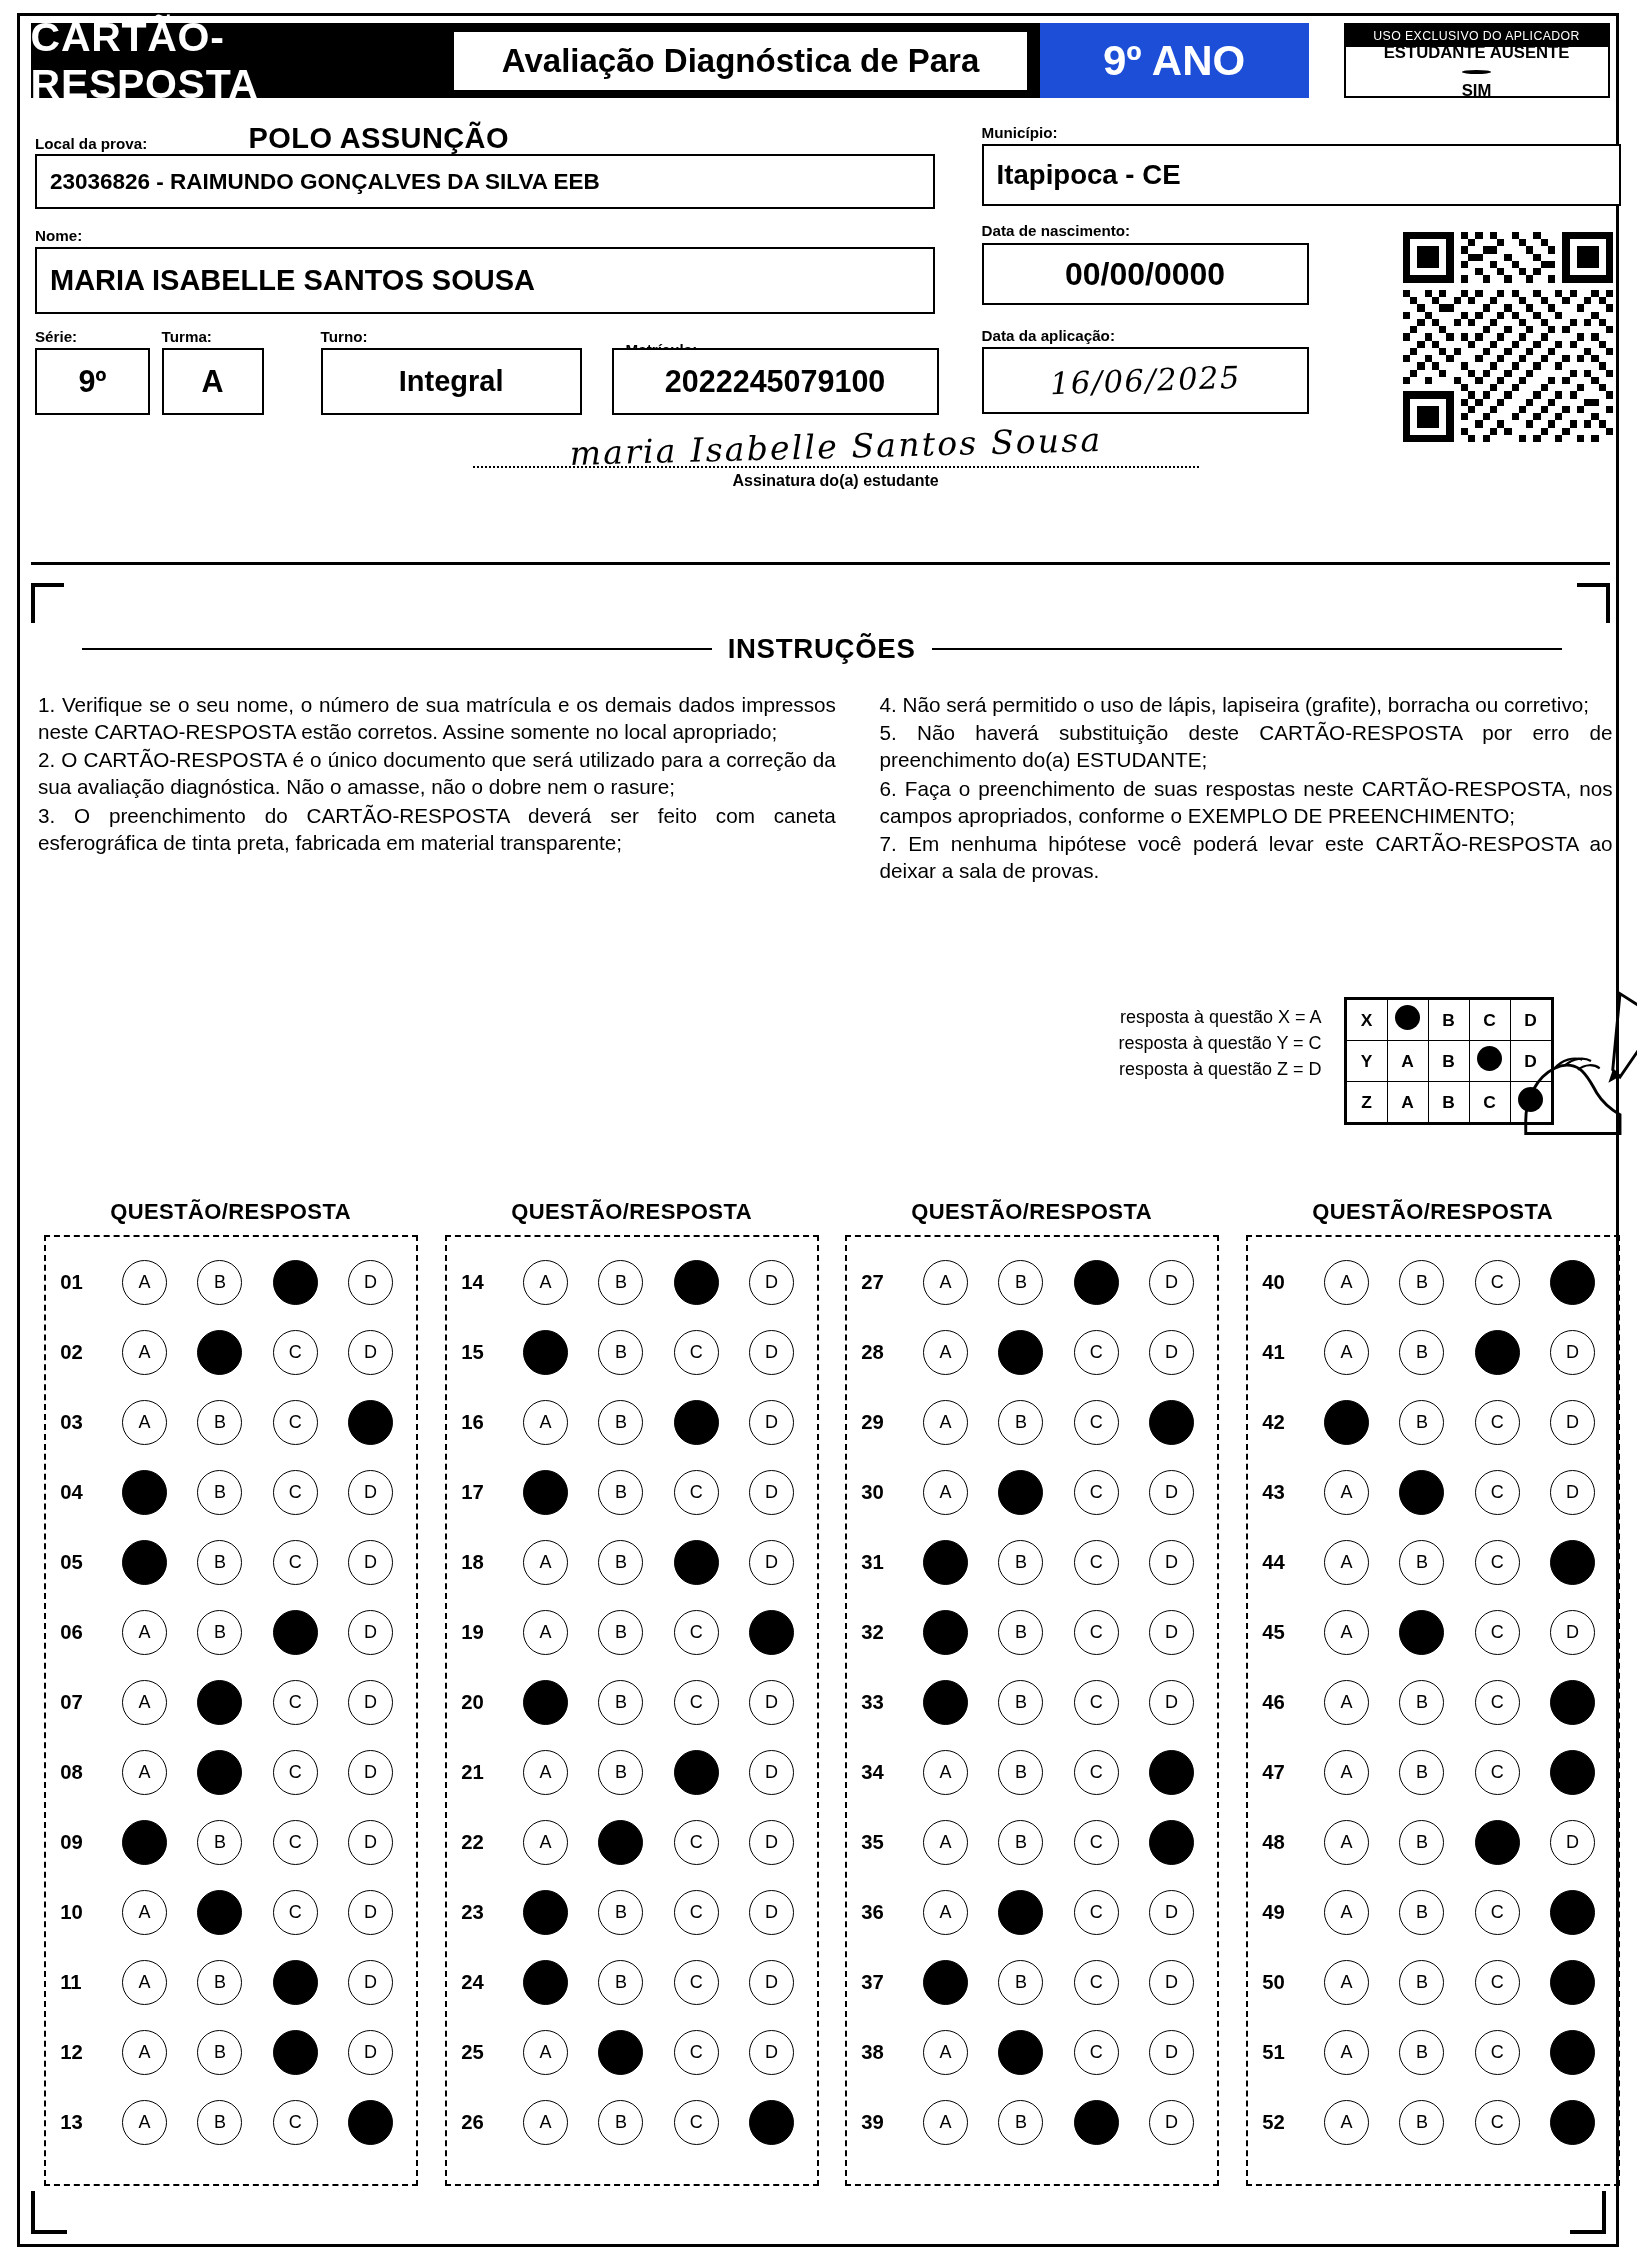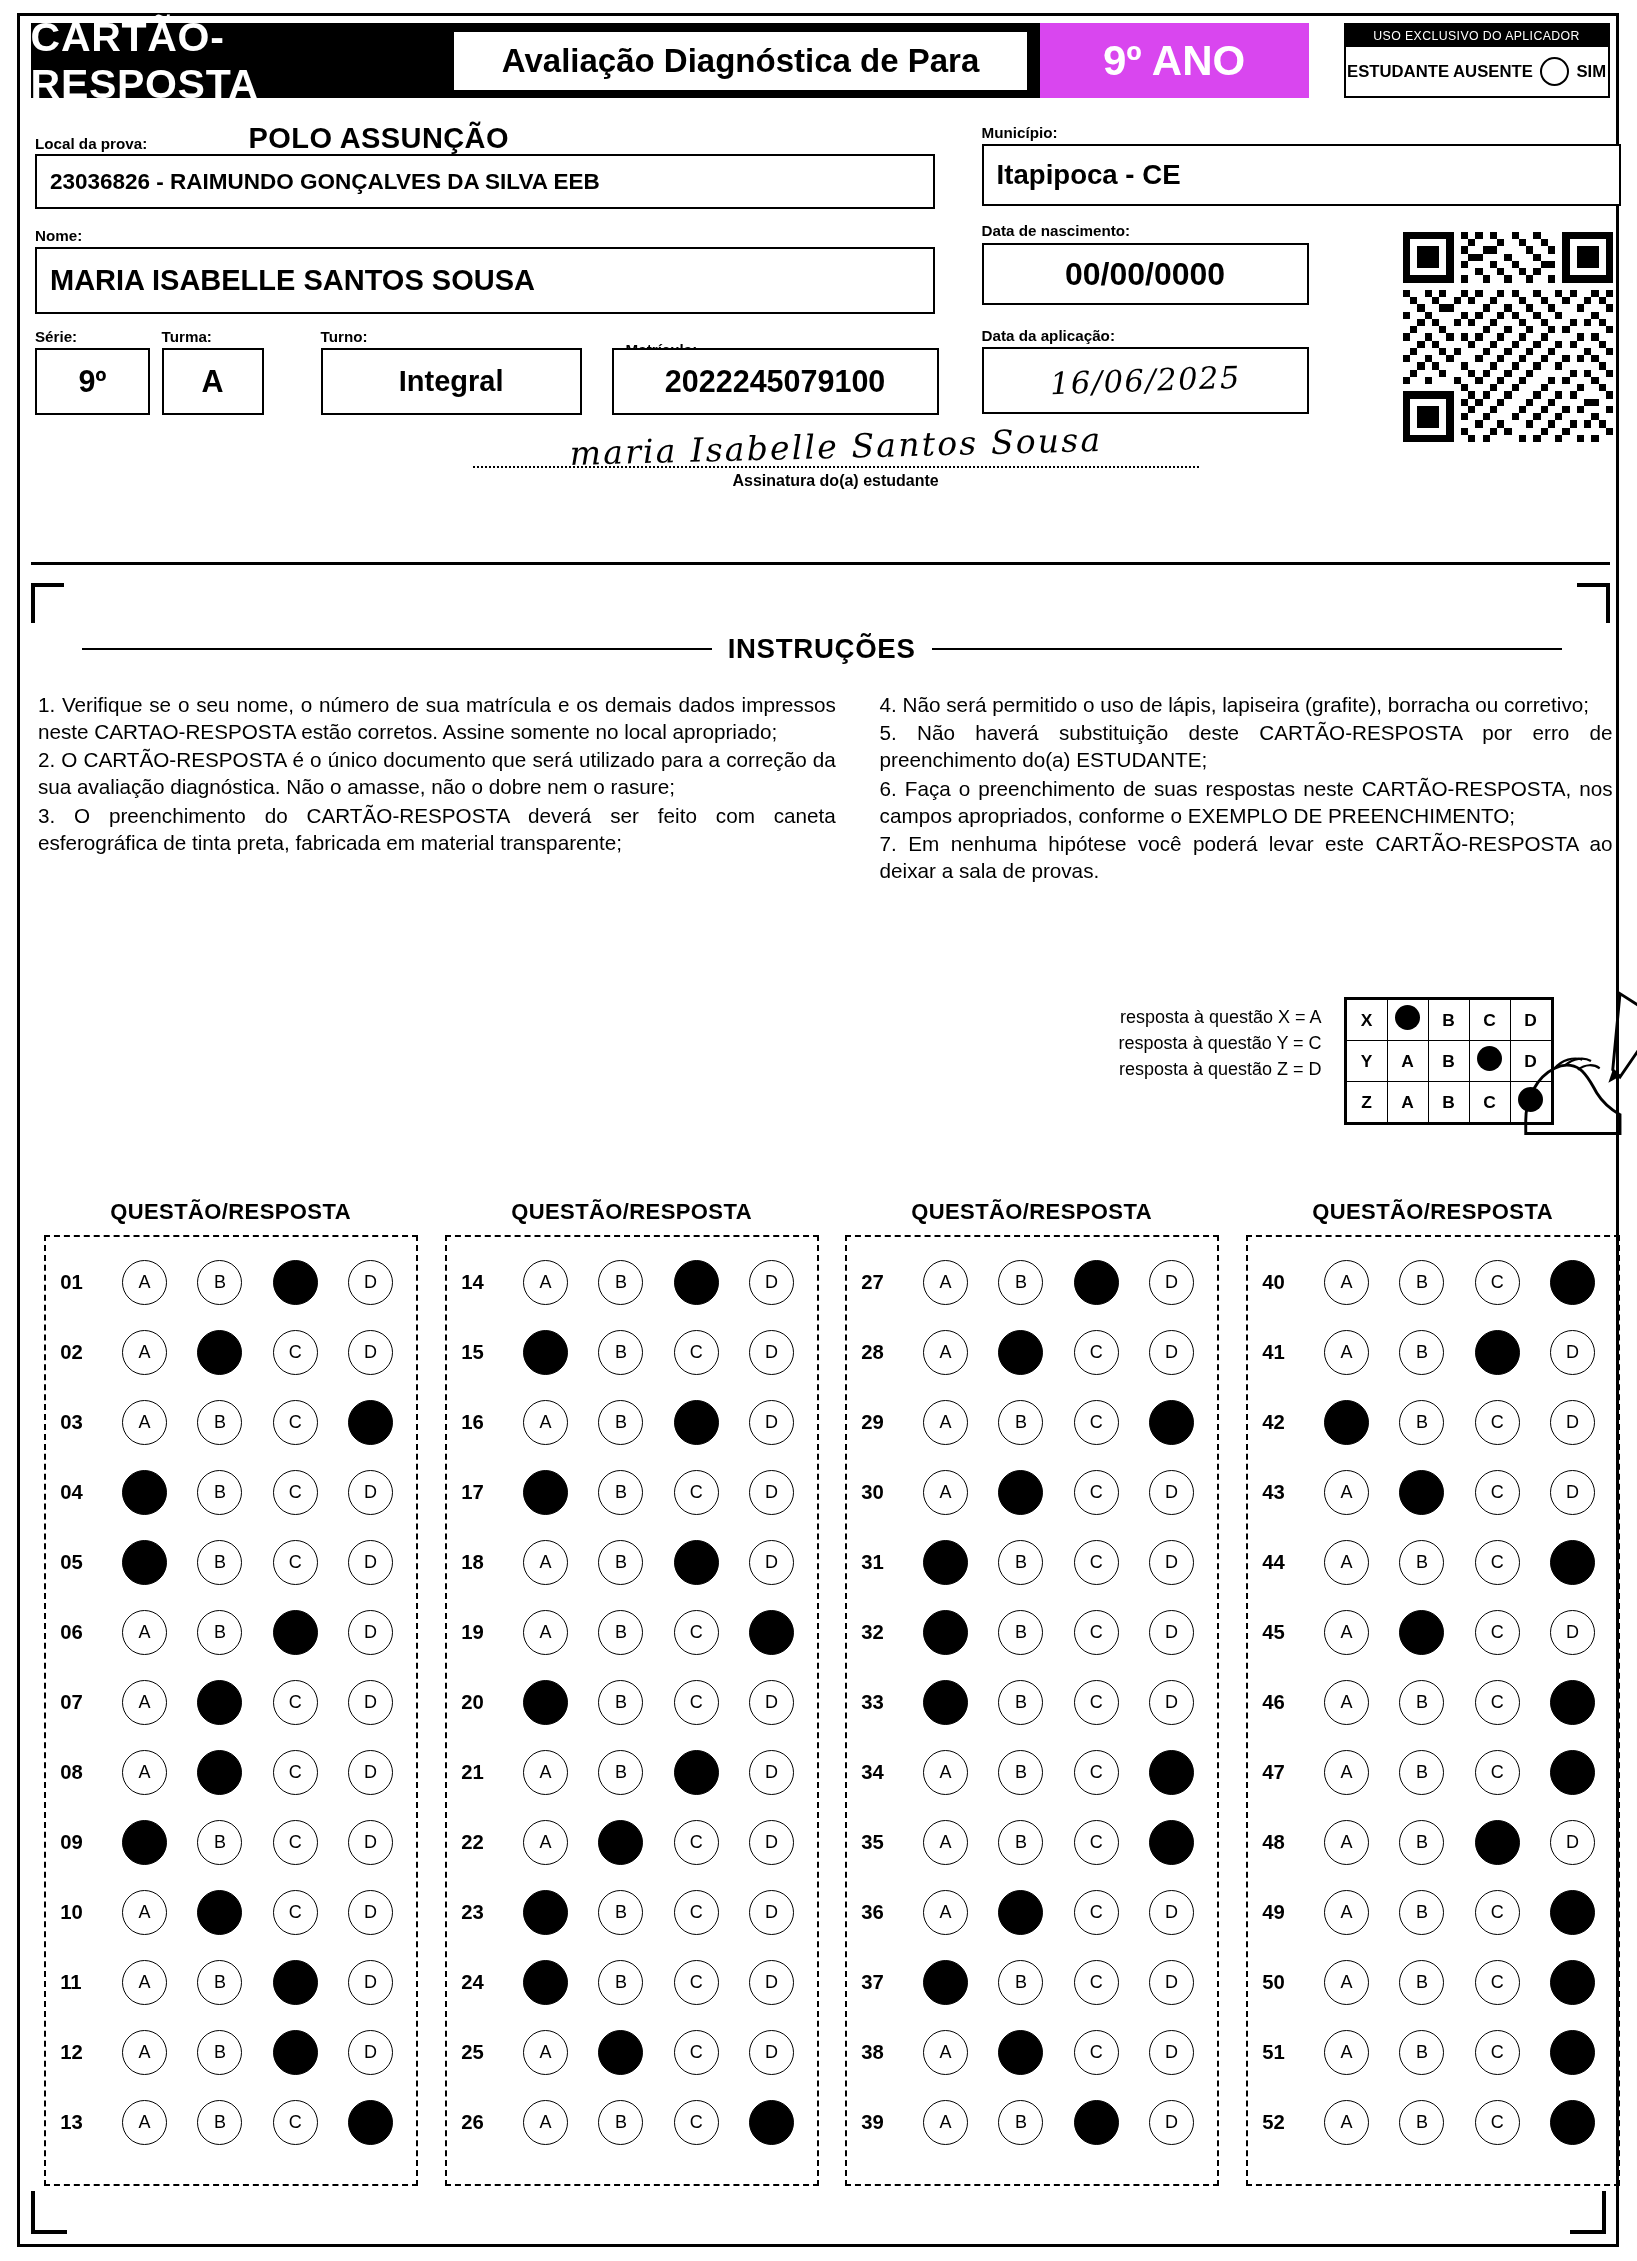--- a/index.html
+++ b/index.html
@@ -73,21 +73,21 @@
     justify-content: center;
     font-size: 33px;
     font-weight: bold;
   }
   .hb-year {
     position: absolute;
     left: 1009px;
     top: 0;
     width: 269px;
     height: 75px;
-    background: #d946ef;
+    background: #1d4ed8;
     color: #fff;
     display: flex;
     align-items: center;
     justify-content: center;
     font-size: 42px;
     font-weight: bold;
   }
   .hb-absent {
     position: absolute;
     left: 1313px;
@@ -107,20 +107,21 @@
     letter-spacing: 0.4px;
   }
   .hb-absent-bot {
     display: flex;
     align-items: center;
     justify-content: center;
     height: 49px;
     font-size: 16.7px;
     font-weight: bold;
     gap: 7.3px;
+    flex-direction: column;
   }
   .bubble-empty {
     width: 25px;
     height: 25px;
     border: 2.2px solid #000;
     border-radius: 50%;
     display: inline-block;
   }
 
   

